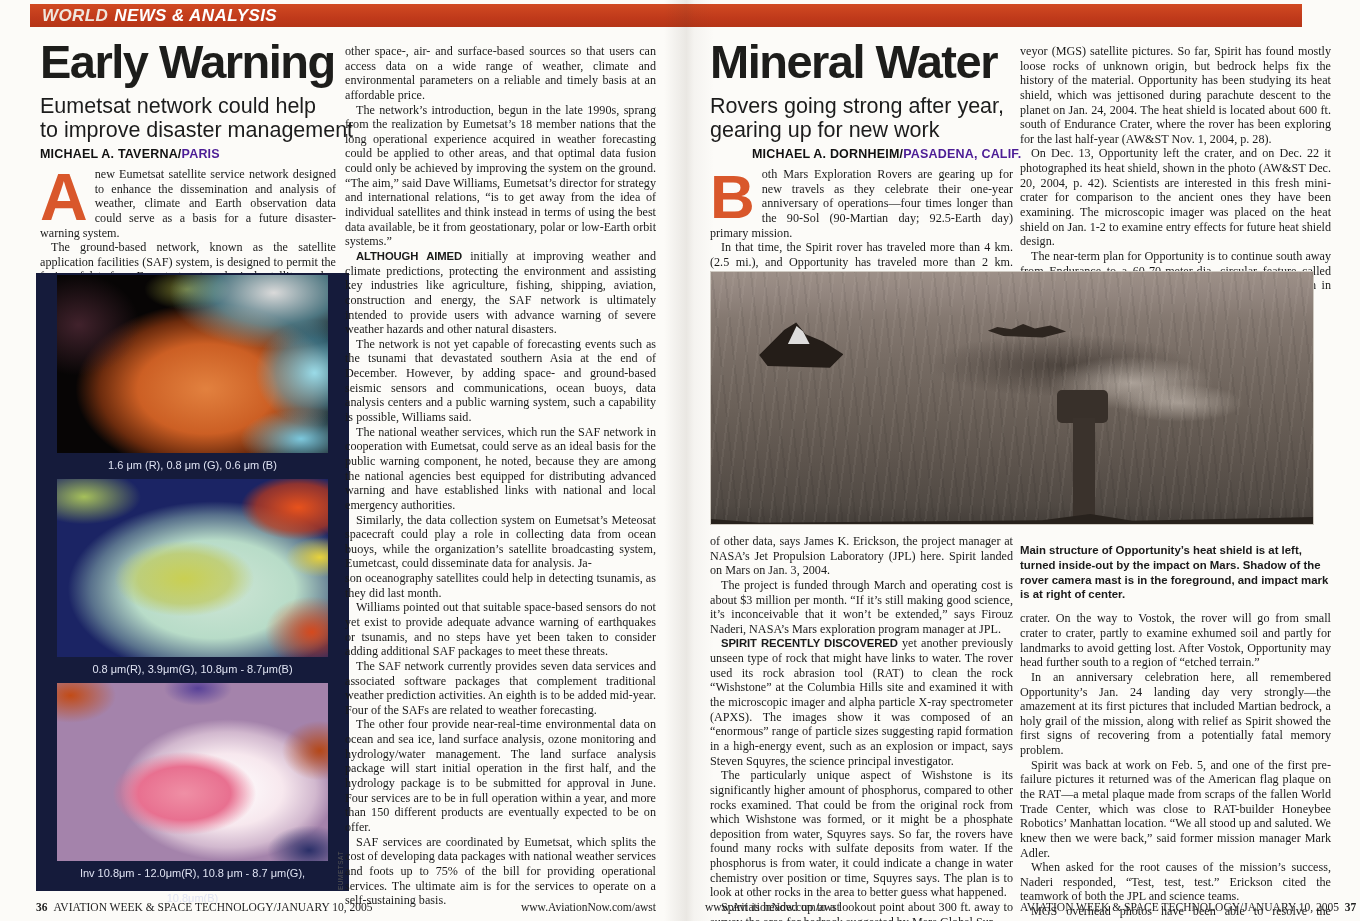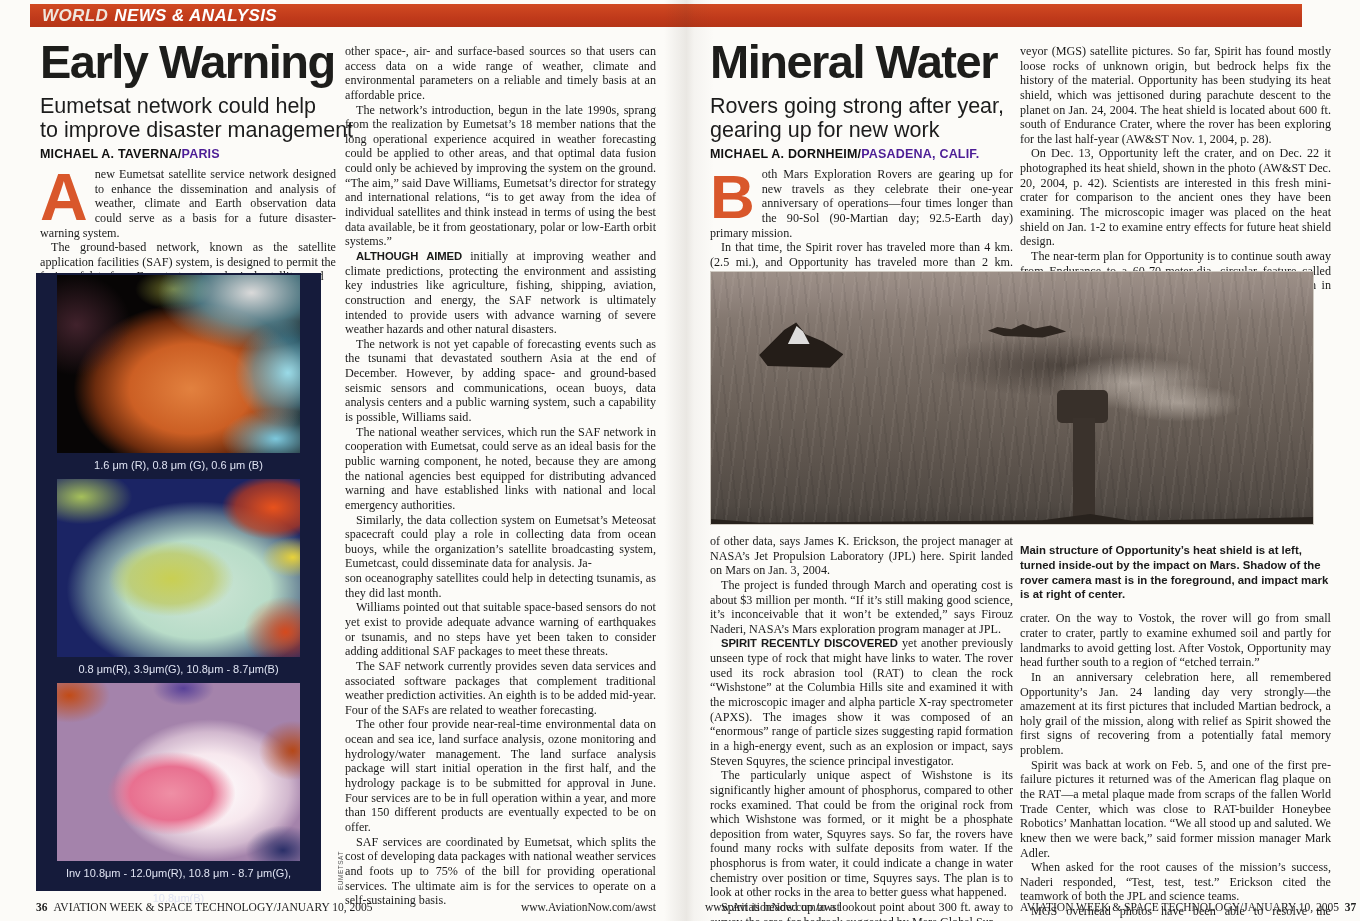--- a/index.html
+++ b/index.html
@@ -27,21 +27,21 @@
   .col{position:absolute;font-size:12.15px;line-height:1.205;text-align:justify;}
   .col p{margin:0;text-indent:11px;}
   .col p.ni{text-indent:0;}
   .dropcap{float:left;font-family:"Liberation Sans",sans-serif;font-weight:bold;
            color:#d9572b;font-size:66px;line-height:.82;margin:3px 7px 0 0;}
   .dropcap.b{font-size:62px;line-height:.86;}
   .lead{font-family:"Liberation Sans",sans-serif;font-weight:bold;font-size:11.3px;letter-spacing:-.1px;}
   .capblock{font-family:"Liberation Sans",sans-serif;font-weight:bold;font-size:11.4px;
             line-height:1.3;text-align:left;margin:9px 0;}
   
-  .panel{position:absolute;left:36px;top:273px;width:285px;height:618px;
+  .panel{position:absolute;left:36px;top:273px;width:313px;height:618px;
          background:#151b3b;padding:2px 21px;box-sizing:border-box;}
   .fig{width:100%;}
   .fig .img{width:100%;height:178px;}
   .figcap{height:26px;line-height:25px;text-align:center;color:#dfe3f2;
           font-family:"Liberation Sans",sans-serif;font-size:11px;}
   .img1{background:
     radial-gradient(ellipse 55% 45% at 80% 10%,rgba(255,255,255,.85),rgba(135,210,230,.55) 40%,transparent 70%),
     radial-gradient(ellipse 28% 38% at 95% 55%,#9adbe8 0%,rgba(90,180,210,.5) 50%,transparent 78%),
     radial-gradient(ellipse 32% 24% at 90% 92%,#7cc8dd,transparent 70%),
     radial-gradient(ellipse 22% 16% at 48% 8%,#6e7029,transparent 72%),
@@ -152,21 +152,21 @@
   </div>
 
   <div class="fold"></div>
 
   <div>
     <div class="title" style="left:710px;top:38px;">Mineral Water</div>
     <div class="subtitle" style="left:710px;top:95px;">
       <span>Rovers going strong after year,</span><br>
       <span>gearing up for new work</span>
     </div>
-    <div class="byline" style="left:710px;top:147px;">
+    <div class="byline" style="left:752px;top:147px;">
       <span>MICHAEL A. DORNHEIM/</span><span class="loc">PASADENA, CALIF.</span>
     </div>
 
     <div class="col" style="left:710px;top:167px;width:303px;">
       <p class="ni"><span class="dropcap b">B</span><span>oth Mars Exploration Rovers are gearing up for new travels as they celebrate their one-year anniversary of operations—four times longer than the 90-Sol (90-Martian day; 92.5-Earth day) primary mission.</span></p>
       <p><span>In that time, the Spirit rover has traveled more than 4 km. (2.5 mi.), and Opportunity has traveled more than 2 km. Together they have sent back 62,000 images and 86 gigabits</span></p>
     </div>
 
     <div class="col" style="left:1020px;top:44px;width:311px;">
       <p class="ni"><span>veyor (MGS) satellite pictures. So far, Spirit has found mostly loose rocks of unknown origin, but bedrock helps fix the history of the material. Opportunity has been studying its heat shield, which was jettisoned during parachute descent to the planet on Jan. 24, 2004. The heat shield is located about 600 ft. south of Endurance Crater, where the rover has been exploring for the last half-year (AW&amp;ST Nov. 1, 2004, p. 28).</span></p>

